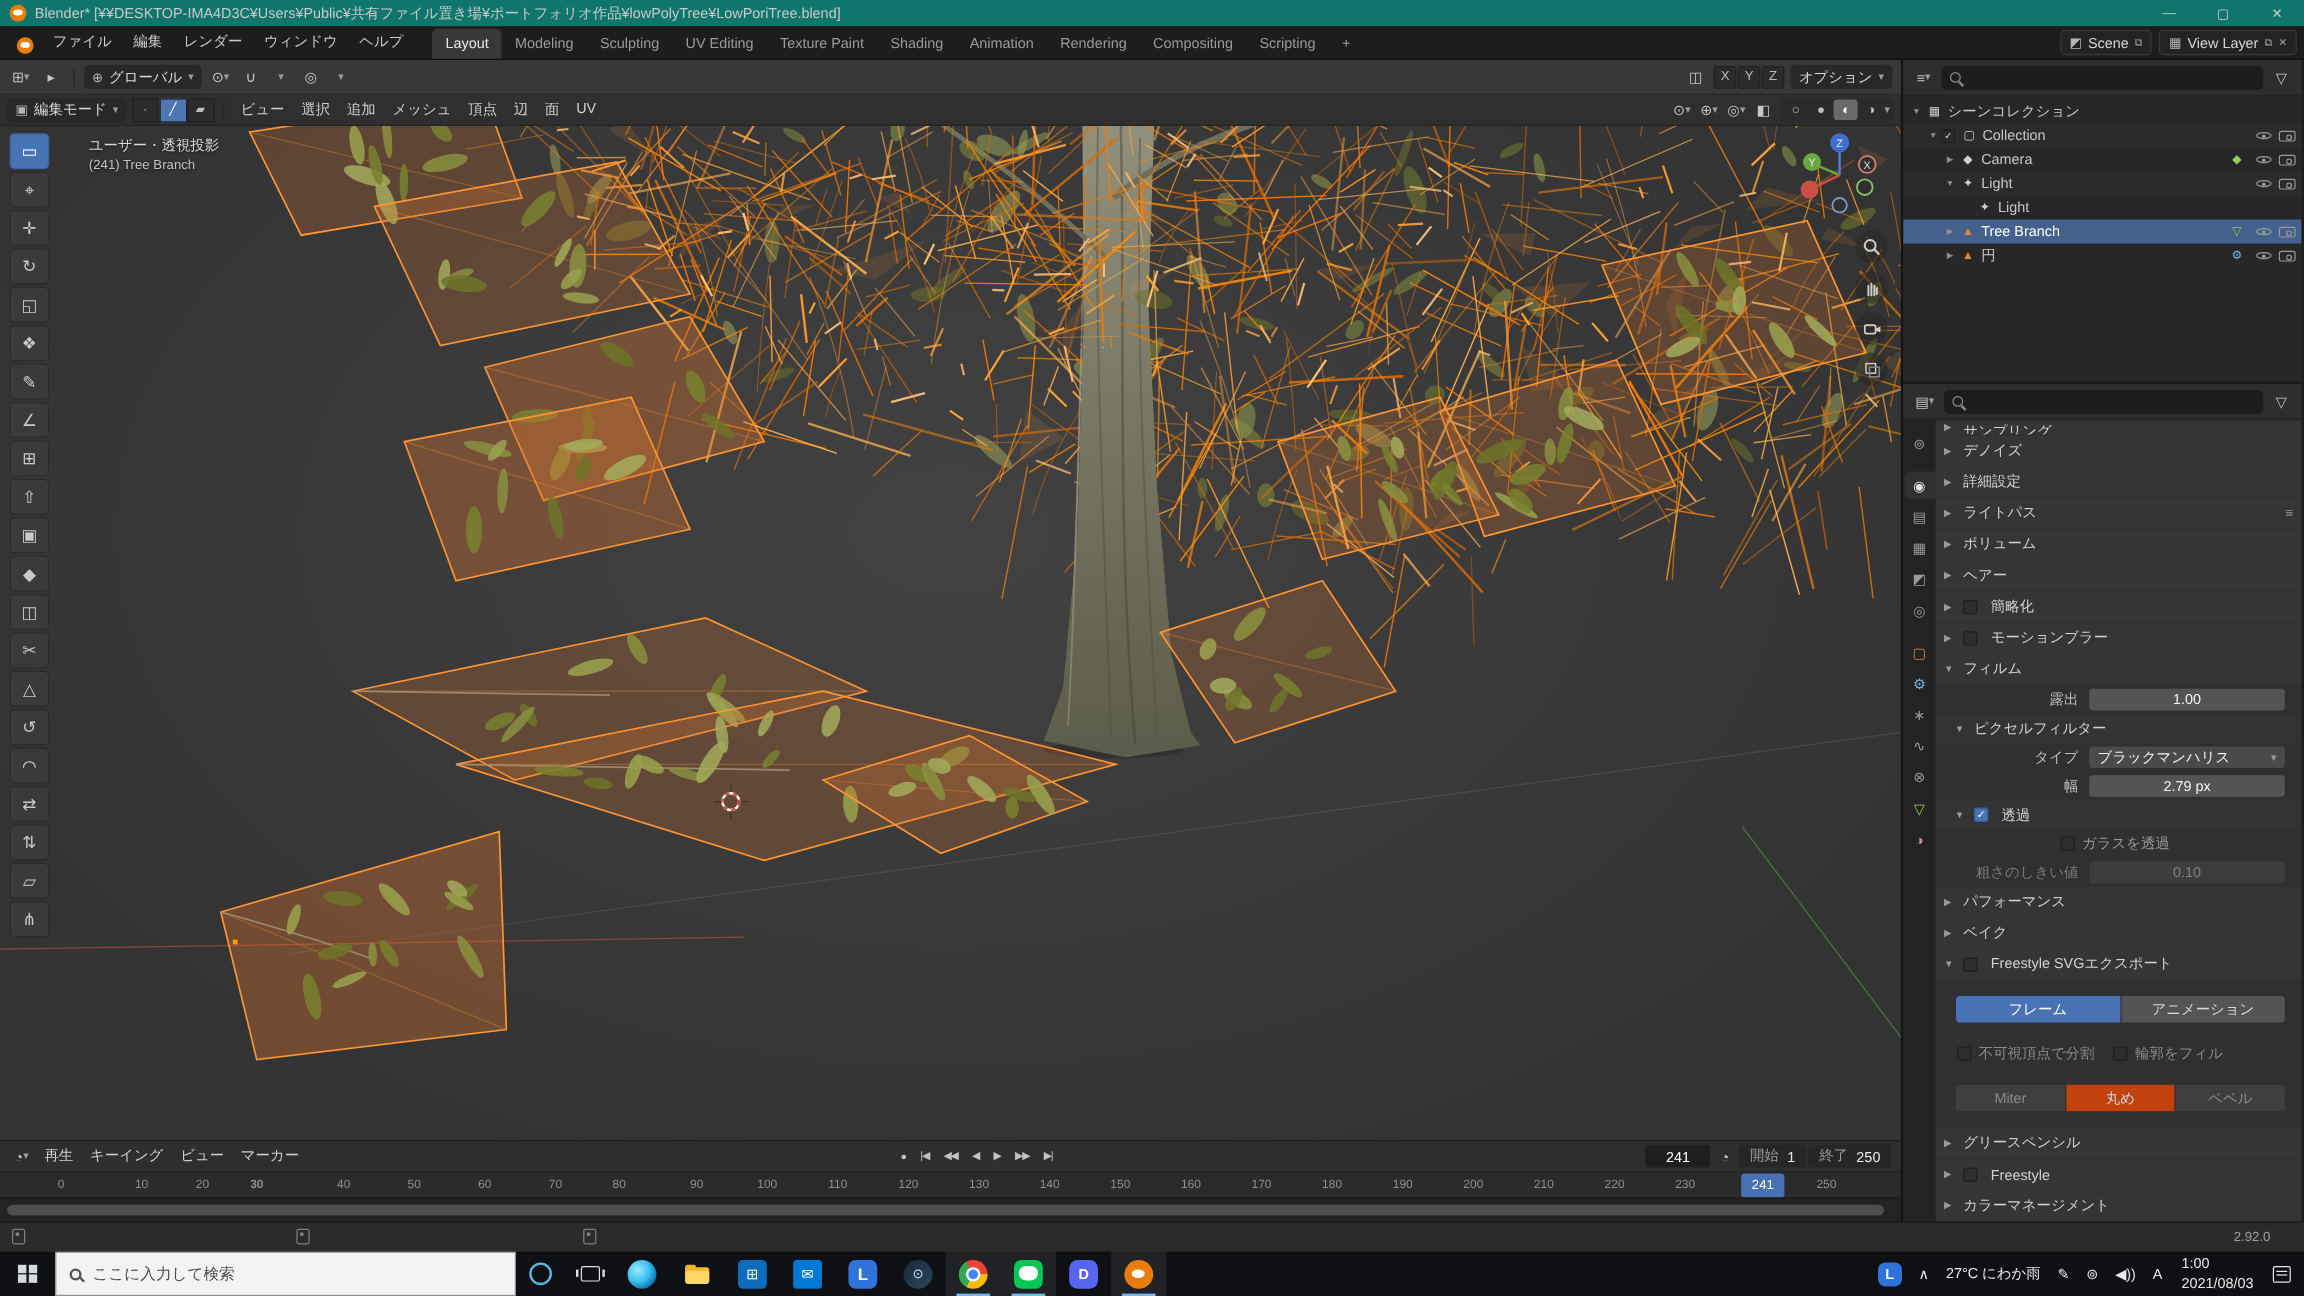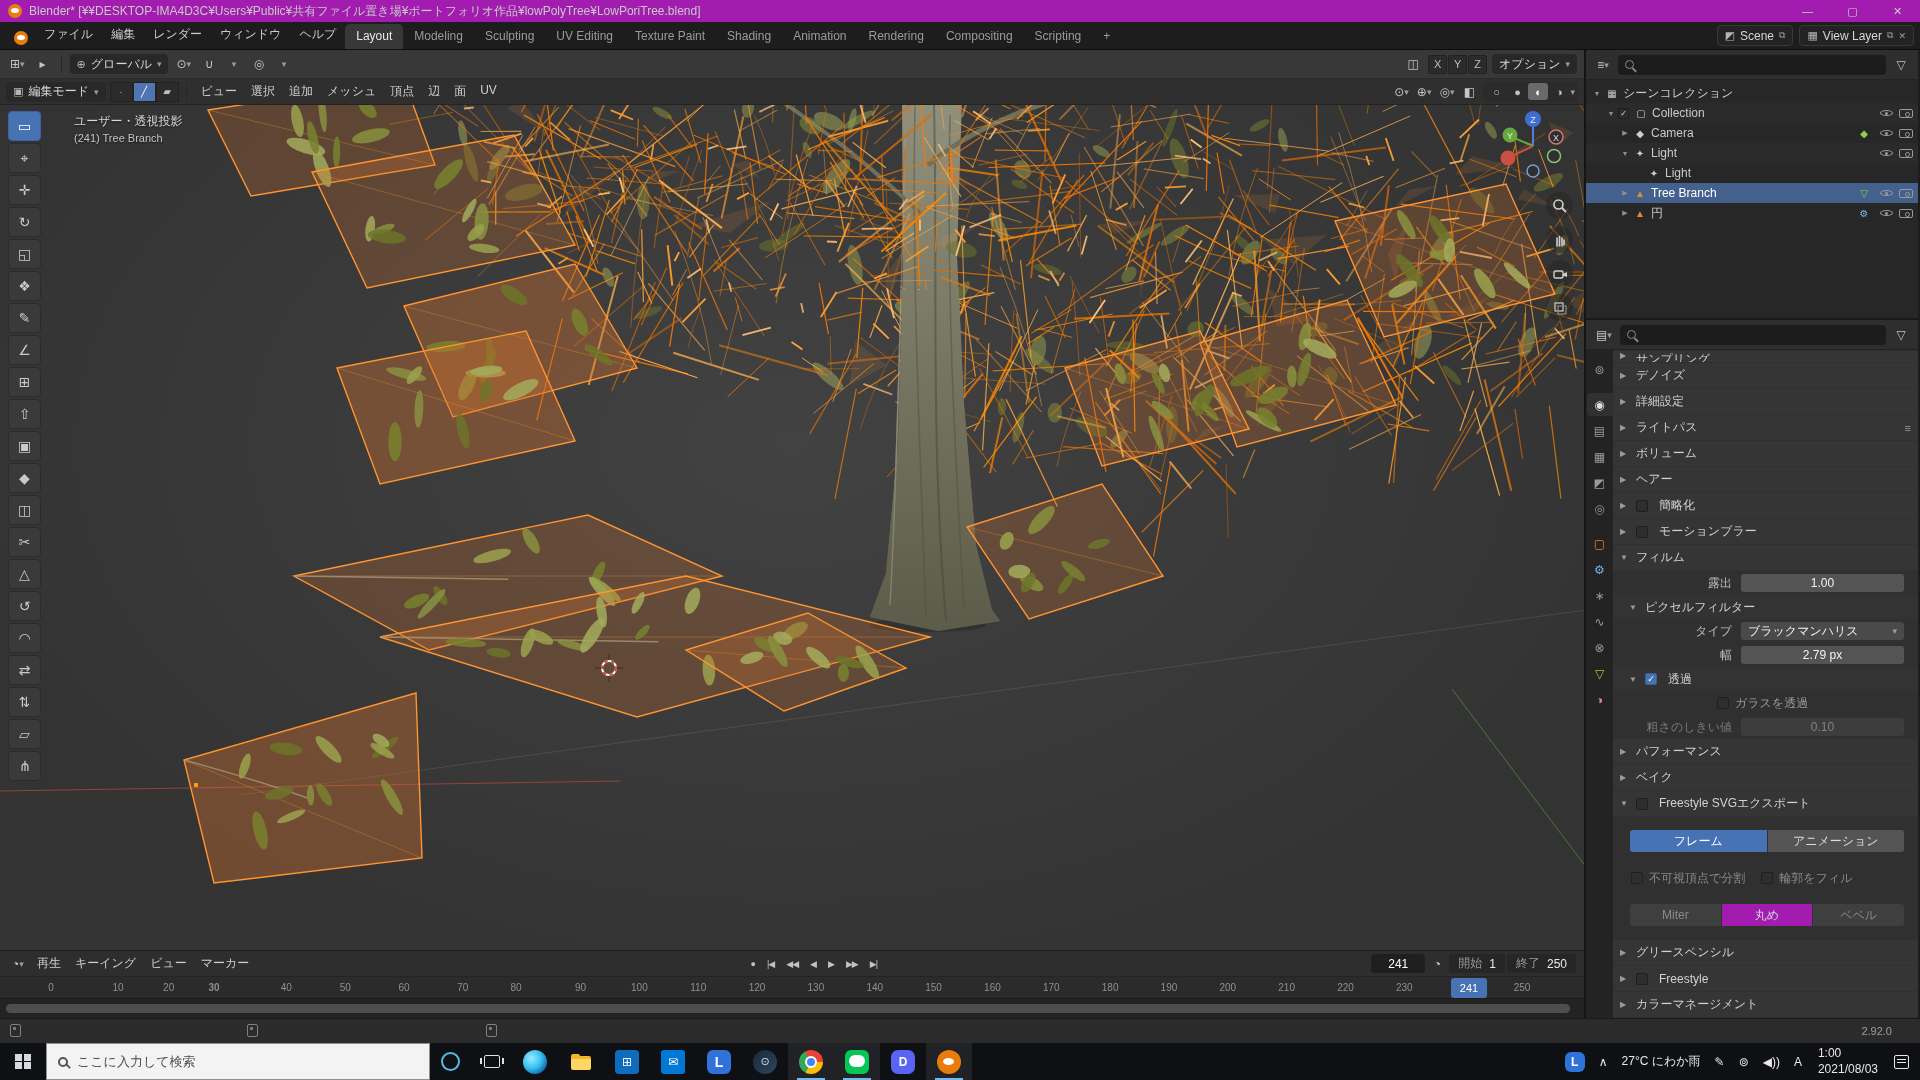--- a/index.html
+++ b/index.html
@@ -1,26 +1,26 @@
 <!DOCTYPE html>
 <html><head>
 <meta charset="utf-8">
 <style>
 *{box-sizing:border-box;margin:0;padding:0;user-select:none}
 html,body{width:1920px;height:1080px;overflow:hidden;background:#1d1d1d;font-family:"Liberation Sans","DejaVu Sans",sans-serif}
 
-.titlebar{height:22px;background:#a21caf;display:flex;align-items:center;color:#c9c9c9;font-size:12px}
+.titlebar{height:22px;background:#0f766e;display:flex;align-items:center;color:#c9c9c9;font-size:12px}
 .blogo{width:14px;height:14px;border-radius:50%;background:#e87d0d;position:relative;margin:0 7px 0 8px;flex:none}
 .blogo::after{content:'';position:absolute;left:3px;top:4px;width:8px;height:5px;background:#fff;border-radius:50%}
 .tb-title{flex:1;white-space:nowrap;overflow:hidden}
 .winbtn{width:45px;height:100%;display:flex;align-items:center;justify-content:center;color:#cfcfcf;font-size:11px}
 
 .topbar{height:28px;background:#1d1d1d;border-bottom:1px solid #0e0e0e;display:flex;align-items:flex-end;padding:0 6px}
 .menu-item{padding:5px 9px 6px;font-size:12px;color:#cccccc;border-radius:3px}
-.wtabs{display:flex;align-items:flex-end;margin-left:0}
+.wtabs{display:flex;align-items:flex-end;margin-left:15px}
 .wtab{padding:5px 11px 6px;font-size:12px;color:#9b9b9b;border-radius:5px 5px 0 0}
 .wtab.active{background:#383838;color:#e8e8e8}
 .topbar-right{margin-left:auto;display:flex;align-items:center;gap:6px;padding-bottom:3px}
 .ddfield{background:#232323;border:1px solid #383838;border-radius:4px;height:21px;display:flex;align-items:center;gap:5px;padding:0 7px;color:#d6d6d6;font-size:12px;white-space:nowrap}
 .mini{font-size:9px;color:#9d9d9d}
 .dicon{font-size:11px;color:#b5b5b5}
 
 .main{display:flex;height:968px}
 .left-col{width:1586px;display:flex;flex-direction:column;border-right:2px solid #141414}
 .tool-settings{height:29px;background:#383838;border-bottom:1px solid #2a2a2a;display:flex;align-items:center;gap:5px;padding:0 7px}
@@ -89,21 +89,21 @@
 .pcheckbox.on{background:#4772b3;border-color:#3a5f99}
 .pcheckrow{height:24px;display:flex;align-items:center;padding-left:104px;color:#9a9a9a}
 .pcheck2{height:24px;display:flex;align-items:center;gap:16px;padding-left:18px;color:#8a8a8a}
 .pc2{display:flex;align-items:center}
 .pseg{height:22px;display:flex;gap:1px;padding:0 14px 0 17px;margin:14px 0}
 .sbtn{flex:1;background:#545454;color:#dcdcdc;display:flex;align-items:center;justify-content:center;font-size:12px}
 .sbtn:first-child{border-radius:3px 0 0 3px}
 .sbtn:last-child{border-radius:0 3px 3px 0}
 .sbtn.active{background:#4772b3;color:#fff}
 .pseg.dis .sbtn{background:#3f3f3f;color:#8a8a8a}
-.pseg.dis .sbtn.active{background:#a21caf;color:#cdd6e6}
+.pseg.dis .sbtn.active{background:#c2410c;color:#cdd6e6}
 
 .tl-header{height:26px;background:#2e2e2e;border-top:1px solid #1e1e1e;display:flex;align-items:center;gap:2px;padding:0 8px}
 .tbtn{color:#c2c2c2;font-size:9px;padding:3px 5px;letter-spacing:-1px}
 .transport{display:flex;align-items:center;gap:2px;margin:0 auto}
 .tl-frame{width:54px;height:19px;background:#1f1f1f;border-radius:3px;color:#fff;display:flex;align-items:center;justify-content:center;font-size:12px}
 .tl-range{height:19px;background:#262626;border-radius:3px;display:flex;align-items:center;gap:7px;padding:0 9px;color:#9a9a9a;font-size:12px}
 .tl-range b{color:#e9e9e9;font-weight:normal}
 .ruler{height:22px;background:#2b2b2b;border-top:1px solid #242424;position:relative;font-size:10px;color:#8f8f8f}
 .tick{position:absolute;top:5px;width:30px;text-align:center}
 .playhead{position:absolute;top:1px;width:36px;height:20px;background:#4772b3;border-radius:3px;color:#fff;font-size:11px;display:flex;align-items:center;justify-content:center}

